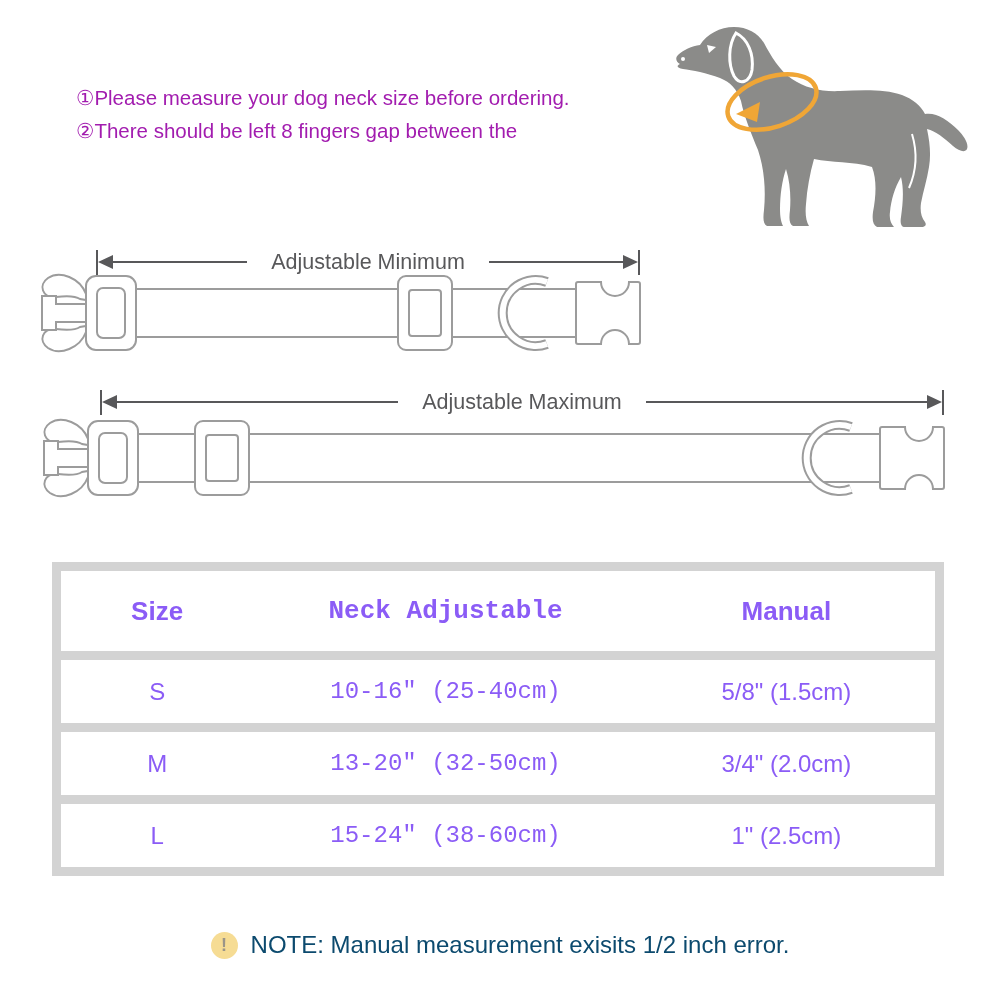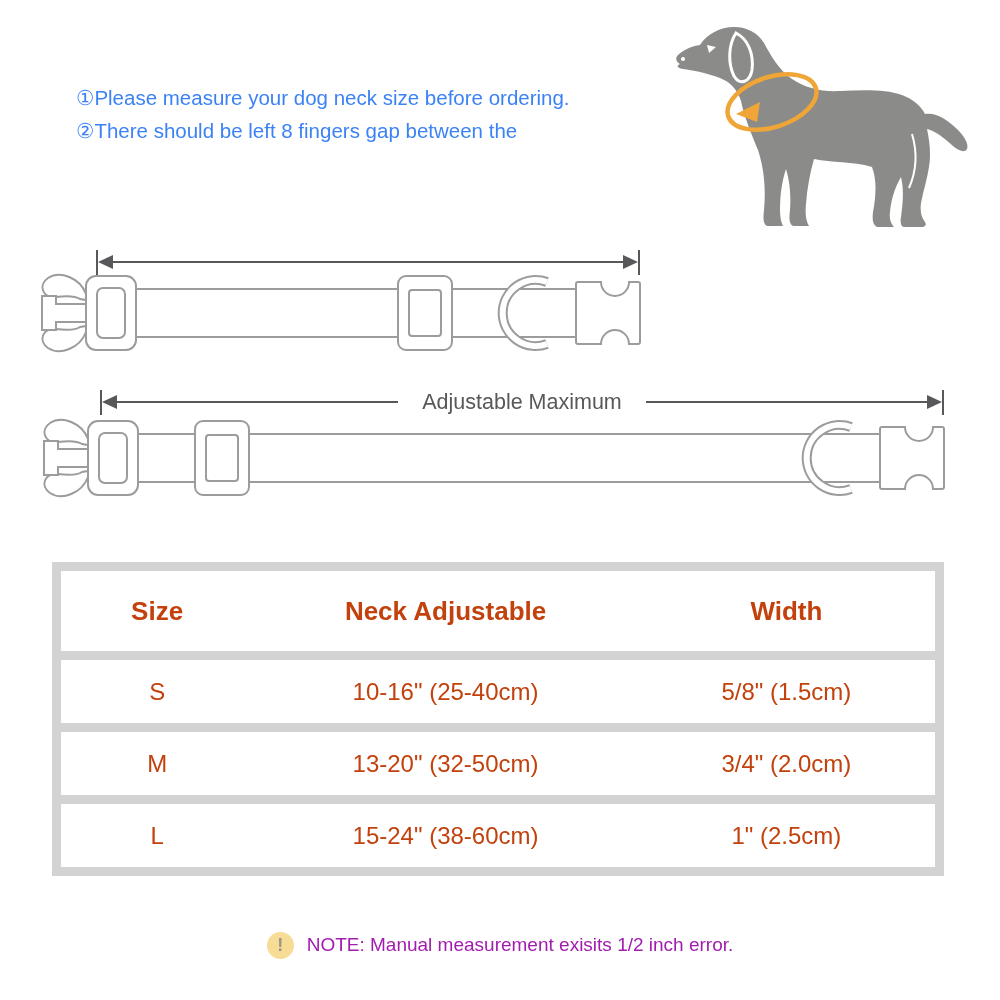--- a/index.html
+++ b/index.html
@@ -1,49 +1,49 @@
 <!DOCTYPE html>
 <html><head>
 <meta charset="utf-8">
 <style>
   html,body{margin:0;padding:0;}
   body{
     width:1000px;height:1000px;position:relative;background:#ffffff;
     font-family:"Liberation Sans", sans-serif;overflow:hidden;
   }
   
-  .instructions{position:absolute;left:76px;top:82px;width:620px;color:#3b82f6;font-size:20.5px;line-height:1.6;}
+  .instructions{position:absolute;left:76px;top:82px;width:620px;color:#a21caf;font-size:20.5px;line-height:1.6;}
   .instructions .line2{padding-left:25px;}
   
   .dog-figure{position:absolute;left:650px;top:12px;width:330px;height:230px;}
   
   .dim{position:absolute;display:flex;align-items:center;height:26px;color:#58585a;}
   .dim .endbar{width:2px;height:25px;background:#58585a;flex:0 0 auto;}
   .dim .line{flex:1;height:2px;background:#58585a;}
   .dim .ah{width:0;height:0;border-top:7px solid transparent;border-bottom:7px solid transparent;flex:0 0 auto;}
   .dim .ah.left{border-right:15px solid #58585a;}
   .dim .ah.right{border-left:15px solid #58585a;}
   .dim .dim-label{padding:0 24px;font-size:21.5px;white-space:nowrap;}
   .dim-min{left:96px;top:249px;width:544px;}
   .dim-max{left:100px;top:389px;width:844px;}
   .collar-svg{position:absolute;}
   .collar-min{left:35px;top:268px;}
   .collar-max{left:35px;top:413px;}
   
   .size-table{position:absolute;left:52px;top:562px;width:892px;background:#d3d3d3;padding:9px;box-sizing:border-box;}
-  .t-row{background:#ffffff;display:flex;align-items:center;margin-bottom:9px;color:#c2410c;}
+  .t-row{background:#ffffff;display:flex;align-items:center;margin-bottom:9px;color:#8b5cf6;}
   .t-row:last-child{margin-bottom:0;}
   .t-row.header{height:80px;font-weight:bold;font-size:26px;}
   .t-row.body{height:63px;font-size:24px;}
   .t-cell{text-align:center;}
-  .c1{width:22%;}.c2{width:44%;}.c3{width:34%;}
+  .c1{width:22%;}.c2{width:44%;font-family:Liberation Mono, monospace;}.c3{width:34%;}
   
   .note{position:absolute;left:0;top:930px;width:1000px;height:30px;display:flex;align-items:center;justify-content:center;gap:13px;}
   .note .note-icon{width:27px;height:27px;border-radius:50%;background:#f6dc94;color:#9b9588;font-weight:bold;font-size:18px;display:flex;align-items:center;justify-content:center;flex:0 0 auto;}
-  .note .note-text{font-size:19px;color:#a21caf;}
+  .note .note-text{font-size:24px;color:#0c4a6e;}
   svg{display:block;}
 </style>
 </head>
 <body>
 
 <div class="instructions">
   <div>①Please measure your dog neck size before ordering.</div>
   <div>②There should be left 8 fingers gap between the</div>
 </div>
 
@@ -56,20 +56,21 @@
     <path fill="none" stroke="#ffffff" stroke-width="2" d="M262,122 C268,142 266,160 259,176"></path>
     <ellipse cx="122" cy="90" rx="46" ry="25" transform="rotate(-18 122 90)" fill="none" stroke="#f0a636" stroke-width="4.5"></ellipse>
     <polygon points="86,102 110,90 107,110" fill="#f0a636"></polygon>
   </svg>
 </div>
 
 <div class="dim dim-min">
   <div class="endbar"></div>
   <div class="ah left"></div>
   <div class="line"></div>
+  <div class="dim-label">Adjustable Minimum</div>
   <div class="line"></div>
   <div class="ah right"></div>
   <div class="endbar"></div>
 </div>
 
 <div class="collar-svg collar-min">
   <svg width="610" height="90" viewBox="0 0 610 90" fill="#ffffff" stroke="#9c9c9c" stroke-width="2">
     <rect x="95" y="21" width="465" height="48"></rect>
     <rect x="363" y="8" width="54" height="74" rx="8"></rect>
     <rect x="374" y="22" width="32" height="46" rx="3"></rect>
@@ -107,21 +108,21 @@
     <path fill="none" stroke-width="10" d="M816,14 A33,33 0 1 0 816,76"></path>
     <path fill="none" stroke="#ffffff" stroke-width="6" d="M816,14 A33,33 0 1 0 816,76"></path>
     <path d="M845,16 Q845,14 847,14 L870,14 A14,14 0 0 0 898,14 L907,14 Q909,14 909,16 L909,74 Q909,76 907,76 L898,76 A14,14 0 0 0 870,76 L847,76 Q845,76 845,74 Z"></path>
   </svg>
 </div>
 
 <div class="size-table">
   <div class="t-row header">
     <div class="t-cell c1">Size</div>
     <div class="t-cell c2">Neck Adjustable</div>
-    <div class="t-cell c3">Width</div>
+    <div class="t-cell c3">Manual</div>
   </div>
   <div class="t-row body">
     <div class="t-cell c1">S</div>
     <div class="t-cell c2">10-16" (25-40cm)</div>
     <div class="t-cell c3">5/8" (1.5cm)</div>
   </div>
   <div class="t-row body">
     <div class="t-cell c1">M</div>
     <div class="t-cell c2">13-20" (32-50cm)</div>
     <div class="t-cell c3">3/4" (2.0cm)</div>

